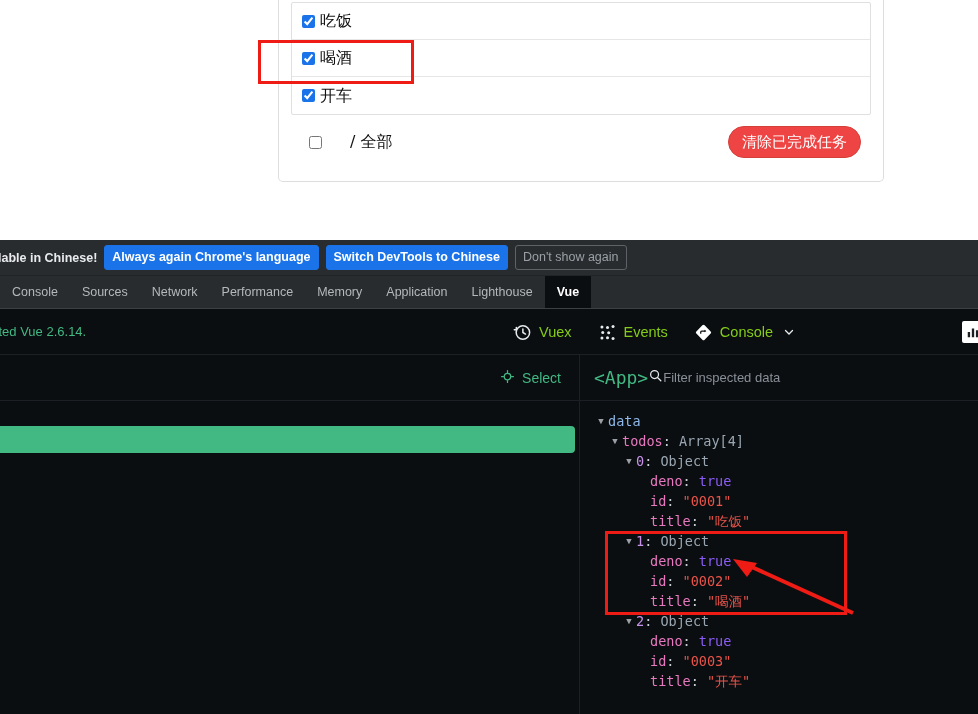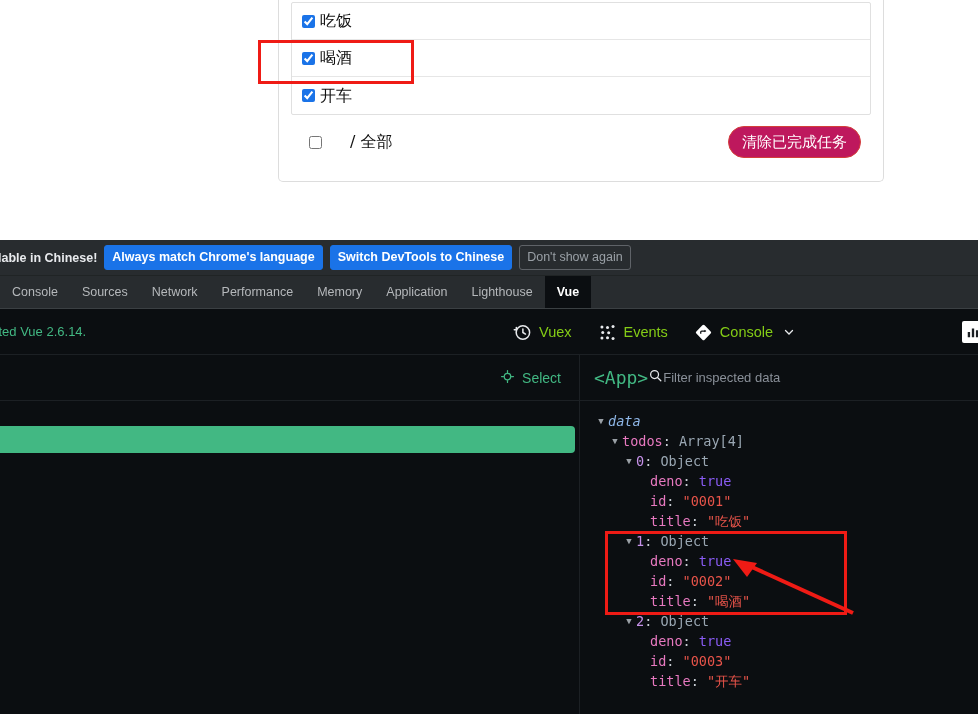--- a/index.html
+++ b/index.html
@@ -85,21 +85,21 @@
   }
   #footer-count {
     margin-left: 28px;
     font-size: 16px;
     color: #111;
     font-family: "DejaVu Sans", sans-serif;
     white-space: pre;
   }
   #clear-btn {
     margin-left: auto;
-    background: #be185d;
+    background: #ef4444;
     border: 1px solid #d43f3a;
     border-radius: 16px;
     color: #ffffff;
     font-size: 15px;
     font-family: "DejaVu Sans", sans-serif;
     padding: 7px 13px;
     cursor: pointer;
     line-height: 1.1;
   }
 
@@ -338,21 +338,21 @@
   }
   .caret {
     color: #9aa0a6;
     font-size: 9px;
     width: 14px;
     display: inline-block;
     text-align: center;
     flex: none;
     cursor: pointer;
   }
-  .k-data   { color: #8fb7e8; font-style: italic; }
+  .k-data   { color: #8fb7e8; }
   .k-prop   { color: #e879c0; }
   .k-index  { color: #c792ea; }
   .k-punct  { color: #c8cdd3; }
   .v-type   { color: #9aa7b3; }
   .v-bool   { color: #8a5cf5; }
   .v-string { color: #e8544a; }
 
   
   #annot-rect-data {
     position: absolute;
@@ -406,21 +406,21 @@
 
     </div>
 
     <div id="annot-rect-todo"></div>
   </div>
 
   <div id="devtools">
 
     <div id="lang-banner">
       <span id="lang-banner-text">lable in Chinese!</span>
-      <span class="banner-btn primary">Always match Chrome's language</span>
+      <span class="banner-btn primary">Always again Chrome's language</span>
       <span class="banner-btn primary">Switch DevTools to Chinese</span>
       <span class="banner-btn ghost">Don't show again</span>
     </div>
 
     <div id="dt-tabs">
       <div class="dt-tab">Console</div>
       <div class="dt-tab">Sources</div>
       <div class="dt-tab">Network</div>
       <div class="dt-tab">Performance</div>
       <div class="dt-tab">Memory</div>

